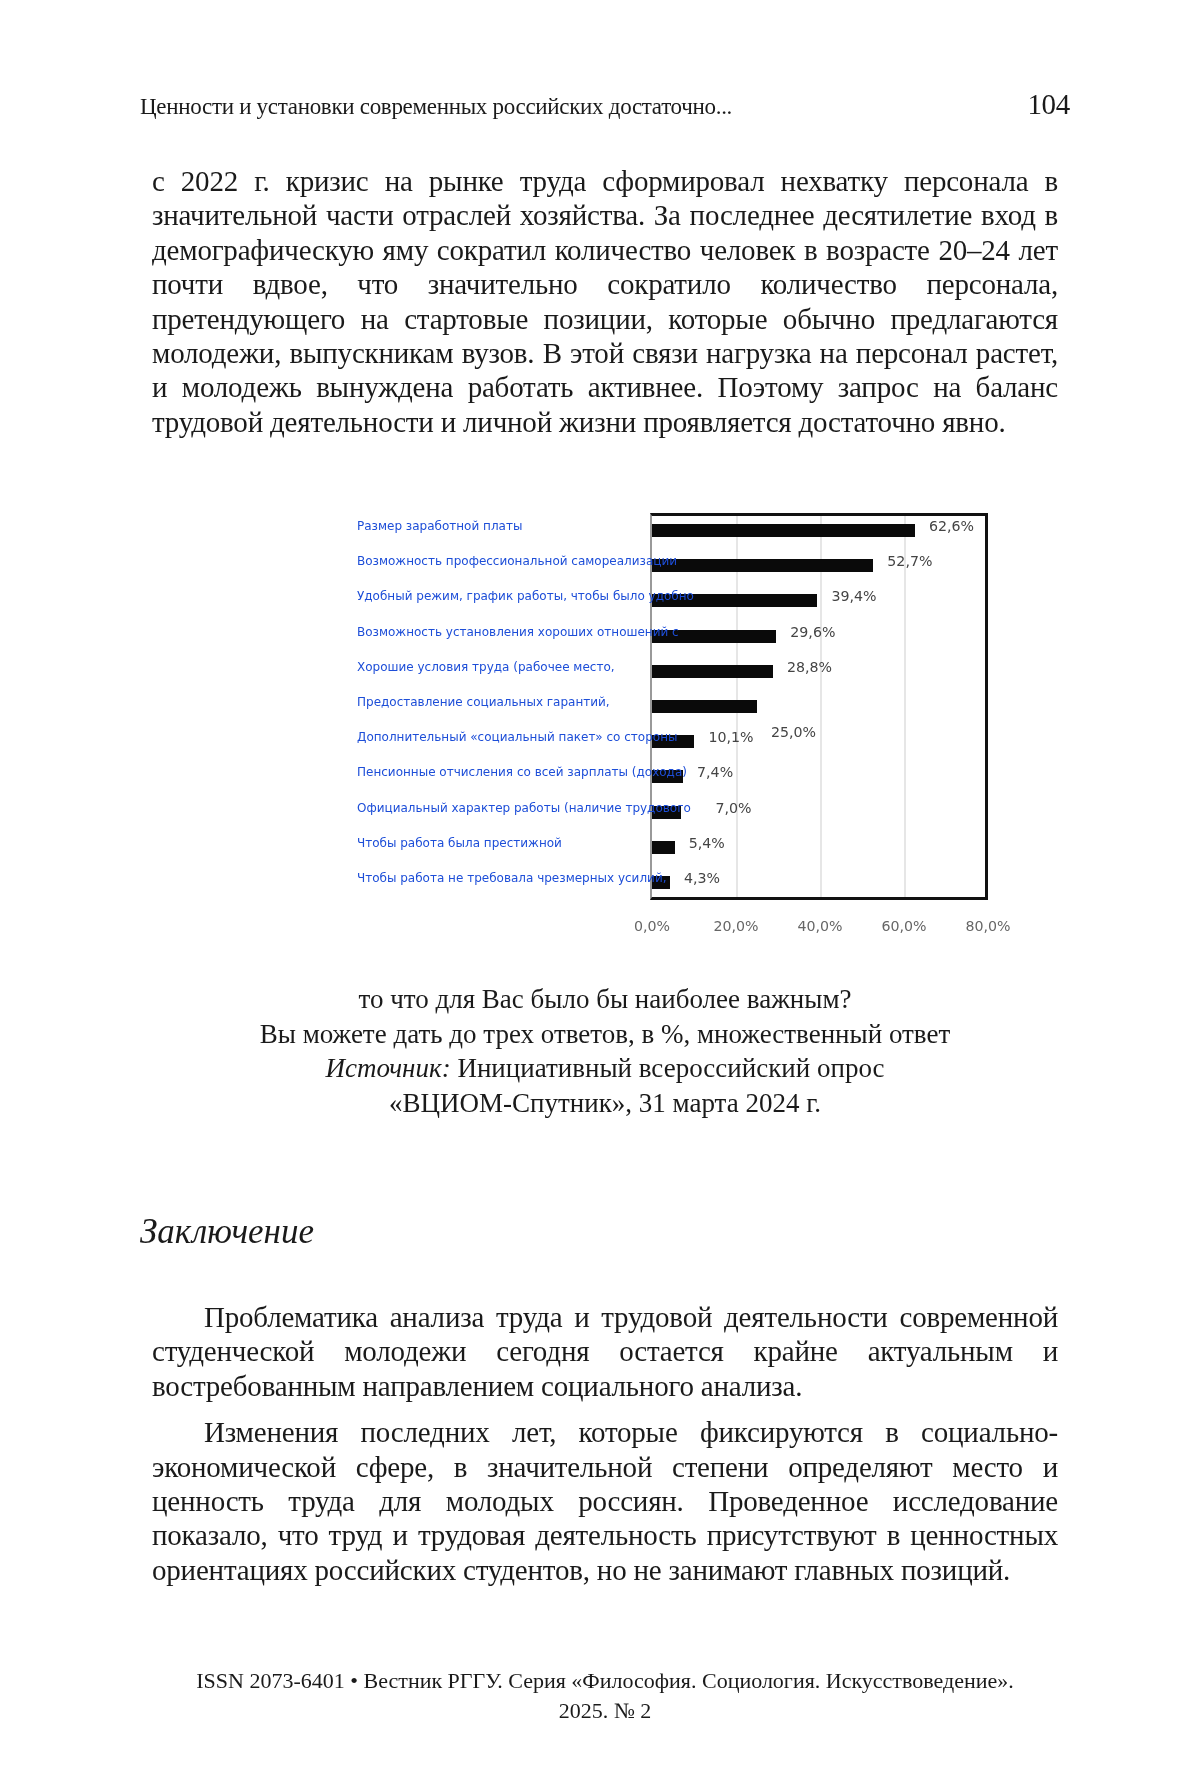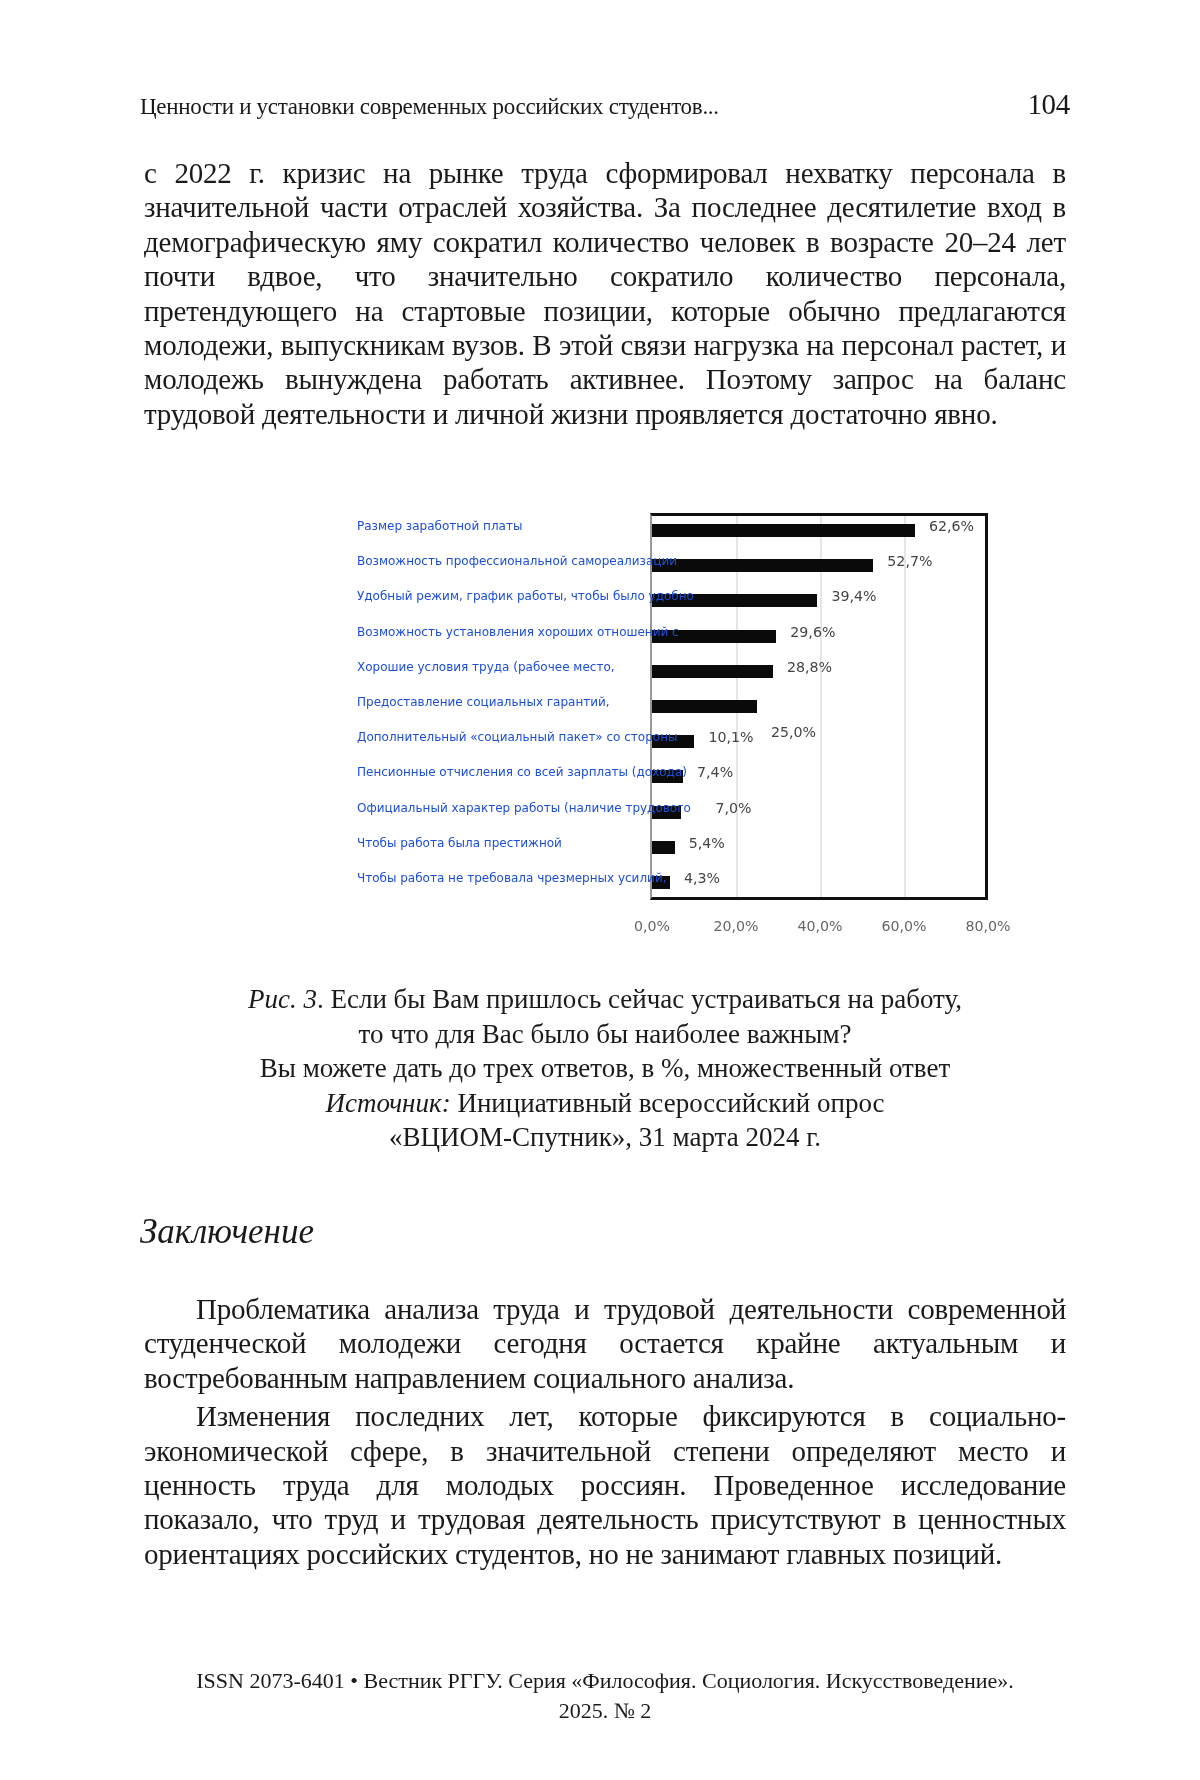--- a/index.html
+++ b/index.html
@@ -12,21 +12,21 @@
     display: flex; justify-content: space-between; align-items: baseline;
     font-size: 23px; letter-spacing: -0.3px;
   }
   .running-head .page-num { font-size: 29px; }
 
   .body-text {
     position: absolute; left: 140px; width: 930px;
     font-size: 29px; line-height: 34.4px; text-align: justify;
     letter-spacing: -0.2px;
   }
-  .body-text p { margin: 4px; }
+  .body-text p { margin: 12px; }
   .body-text p.indent { text-indent: 52px; }
 
   
   .chart { position: absolute; left: 200px; top: 505px; width: 840px; height: 440px; }
   .chart .cat-label {
     position: absolute; right: 203px; width: 480px; text-align: left;
     font-size: 12px; color: #1d4ed8; white-space: nowrap; line-height: 18px;
   }
   .chart .plot {
     position: absolute; left: 450px; top: 8px; width: 338px; height: 387px;
@@ -56,21 +56,21 @@
 
   .footer {
     position: absolute; left: 140px; top: 1666px; width: 930px;
     text-align: center; font-size: 22px; line-height: 30px;
   }
 </style>
 </head>
 <body>
 
 <div class="running-head serif">
-  <span>Ценности и установки современных российских студентов...</span>
+  <span>Ценности и установки современных российских достаточно...</span>
   <span class="page-num">104</span>
 </div>
 
 <div class="body-text serif" style="top:152px;">
   <p>с 2022 г. кризис на рынке труда сформировал нехватку персонала в значительной части отраслей хозяйства. За последнее десятилетие вход в демографическую яму сократил количество человек в возрасте 20–24 лет почти вдвое, что значительно сократило количество персонала, претендующего на стартовые позиции, которые обычно предлагаются молодежи, выпускникам вузов. В этой связи нагрузка на персонал растет, и молодежь вынуждена работать активнее. Поэтому запрос на баланс трудовой деятельности и личной жизни проявляется достаточно явно.</p>
 </div>
 
 <div class="chart sans" id="chart">
   <div class="plot" id="plot">
       <div class="gridline" style="left: 84px;"></div>
@@ -111,21 +111,20 @@
     <div class="cat-label" style="top: 364px;">Чтобы работа не требовала чрезмерных усилий,</div>
     <div class="val-label" style="top: 364px; left: 484.06px;">4,3%</div>
     <div class="tick" style="left: 452px;">0,0%</div>
     <div class="tick" style="left: 536px;">20,0%</div>
     <div class="tick" style="left: 620px;">40,0%</div>
     <div class="tick" style="left: 704px;">60,0%</div>
     <div class="tick" style="left: 788px;">80,0%</div>
   </div>
 
 <div class="caption serif">
-  <span class="line"><i>Рис. 3</i><span>. Если бы Вам пришлось сейчас устраиваться на работу,</span></span>
   <span class="line">то что для Вас было бы наиболее важным?</span>
   <span class="line">Вы можете дать до трех ответов, в %, множественный ответ</span>
   <span class="line"><i>Источник:</i><span> Инициативный всероссийский опрос</span></span>
   <span class="line">«ВЦИОМ-Спутник», 31 марта 2024 г.</span>
 </div>
 
 <div class="section-title serif">Заключение</div>
 
 <div class="body-text serif" style="top:1288px;">
   <p class="indent">Проблематика анализа труда и трудовой деятельности современной студенческой молодежи сегодня остается крайне актуальным и востребованным направлением социального анализа.</p>

